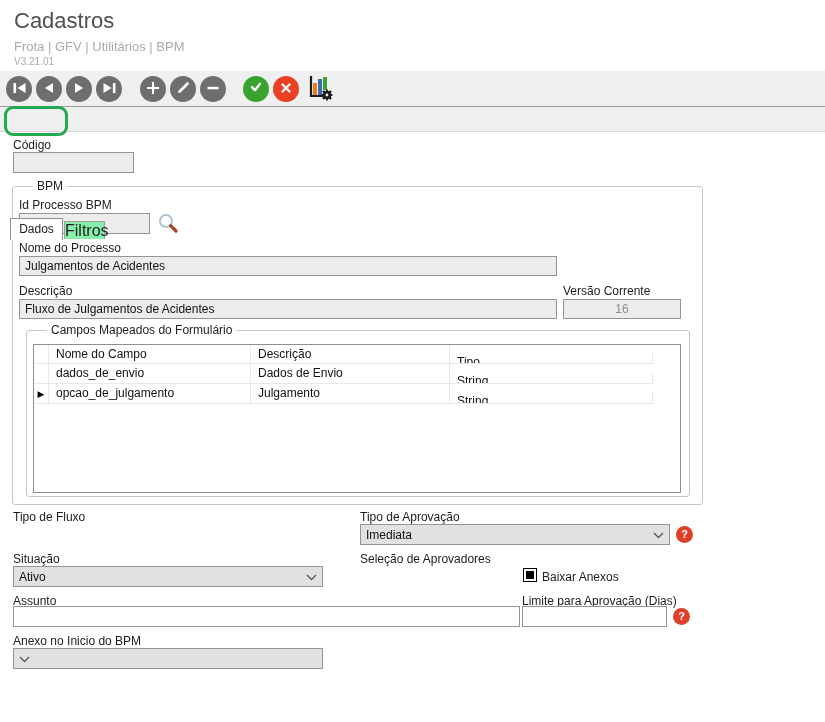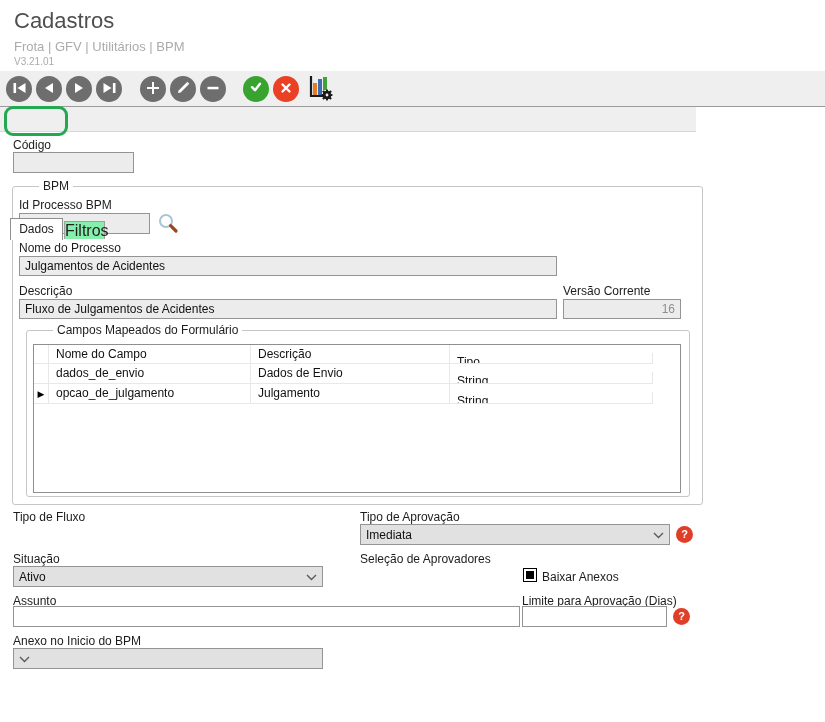--- a/index.html
+++ b/index.html
@@ -16,21 +16,21 @@
   .toolbar { position: absolute; left: 0; top: 71px; width: 825px; height: 36px;
              background: #efefef; border-bottom: 1px solid #9b9b9b; }
   .tb-btn { position: absolute; top: 5px; width: 26px; height: 26px; border-radius: 50%;
             background: #6e6e6e; display: flex; align-items: center; justify-content: center; cursor: pointer; }
   .tb-btn.green { background: #38a42f; }
   .tb-btn.red   { background: #ea4124; }
   .tb-chart { position: absolute; top: 4px; width: 28px; height: 28px; background: transparent;
               display: flex; align-items: center; justify-content: center; cursor: pointer; }
 
   
-  .tabstrip { position: absolute; left: 0; top: 107px; width: 696px; height: 25px;
+  .tabstrip { position: absolute; left: 0; top: 107px; width: 825px; height: 25px;
               background: #efefef; border-bottom: 1px solid #d8d8d8; }
   .tab-selected { position: absolute; left: 10px; top: 111px; width: 53px; height: 22px; background: #fff;
                   border: 1px solid #8f8f8f; border-bottom: none; z-index: 2;
                   font-size: 12px; color: #222; text-align: center; line-height: 20px; cursor: pointer; }
   .tab-plain { position: absolute; left: 64px; top: 114px; width: 41px; height: 18px; background: #86efac;
                border: 1px solid #9f9f9f; border-bottom: none; z-index: 1;
                font-size: 16px; color: #222; text-align: left; line-height: 17px; cursor: pointer; }
   .tab-annotation { position: absolute; left: 4px; top: 106px; width: 64px; height: 30px;
                     border: 3px solid #23a94f; border-radius: 9px; z-index: 3; pointer-events: none; }
 
@@ -40,21 +40,21 @@
          font-size: 12px; color: #111; padding: 0 5px; outline: none; }
   .txt.white { background: #ffffff; }
   .txt.dim { color: #8f8f8f; text-align: right; }
   .combo { position: absolute; border: 1px solid #949494; background: #e1e1e1; font-size: 12px; color: #111;
            display: flex; align-items: center; padding: 0 5px; cursor: pointer; }
   .combo .val { flex: 1; overflow: hidden; white-space: nowrap; }
   .combo svg { flex: none; }
 
   
   .groupbox { position: absolute; border: 1px solid #c6c6c6; border-radius: 3px; }
-  .gb-title { position: absolute; top: -8px; left: 26px; background: #fff; padding: 0 4px;
+  .gb-title { position: absolute; top: -8px; left: 20px; background: #fff; padding: 0 4px;
               font-size: 12px; color: #1c1c1c; white-space: nowrap; }
 
   
   .grid { position: absolute; left: 33px; top: 344px; width: 648px; height: 149px;
           background: #fff; border: 1px solid #8f8f8f; overflow: hidden; }
   .g-row { display: flex; height: 20px; cursor: pointer; }
   .g-row.g-header { height: 19px; cursor: default; }
   .g-gutter { width: 15px; border-right: 1px solid #e8e8e8; border-bottom: 1px solid #e8e8e8;
               display: flex; align-items: center; justify-content: center; font-size: 9px; color: #000; }
   .g-cell { border-right: 1px solid #e8e8e8; border-bottom: 1px solid #e8e8e8; font-size: 12px; color: #111;
@@ -174,21 +174,21 @@
     </svg>
   </span>
 
   <div class="lbl" style="left:19px; top:241px">Nome do Processo</div>
   <input class="txt" style="left: 19px; top: 256px; width: 538px; height: 20px;" value="Julgamentos de Acidentes">
 
   <div class="lbl" style="left:19px; top:284px">Descrição</div>
   <input class="txt" style="left: 19px; top: 299px; width: 538px; height: 20px;" value="Fluxo de Julgamentos de Acidentes">
 
   <div class="lbl" style="left:563px; top:284px">Versão Corrente</div>
-  <input class="txt dim" style="left: 563px; top: 299px; width: 118px; height: 20px;" readonly="" value="16">
+  <input class="txt dim" style="left: 563px; top: 299px; width: 118px; height: 20px; text-align: center;" readonly="" value="16">
 
   <div class="groupbox" style="left:26px; top:330px; width:664px; height:167px">
     <span class="gb-title">Campos Mapeados do Formulário</span>
   </div>
 
   <div class="grid">
     <div class="g-row g-header">
       <div class="g-gutter"></div>
       <div class="g-cell c1">Nome do Campo</div>
       <div class="g-cell c2">Descrição</div>

